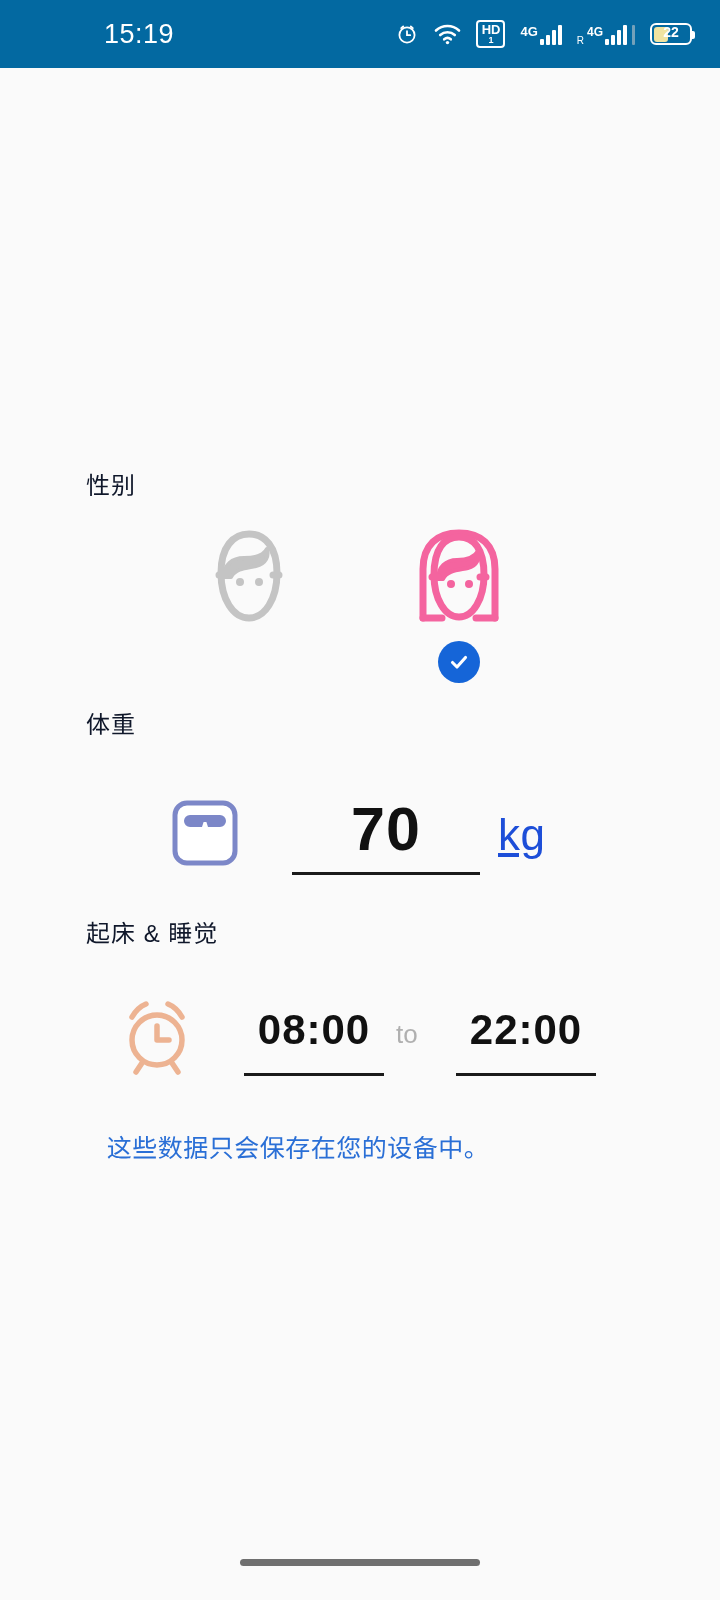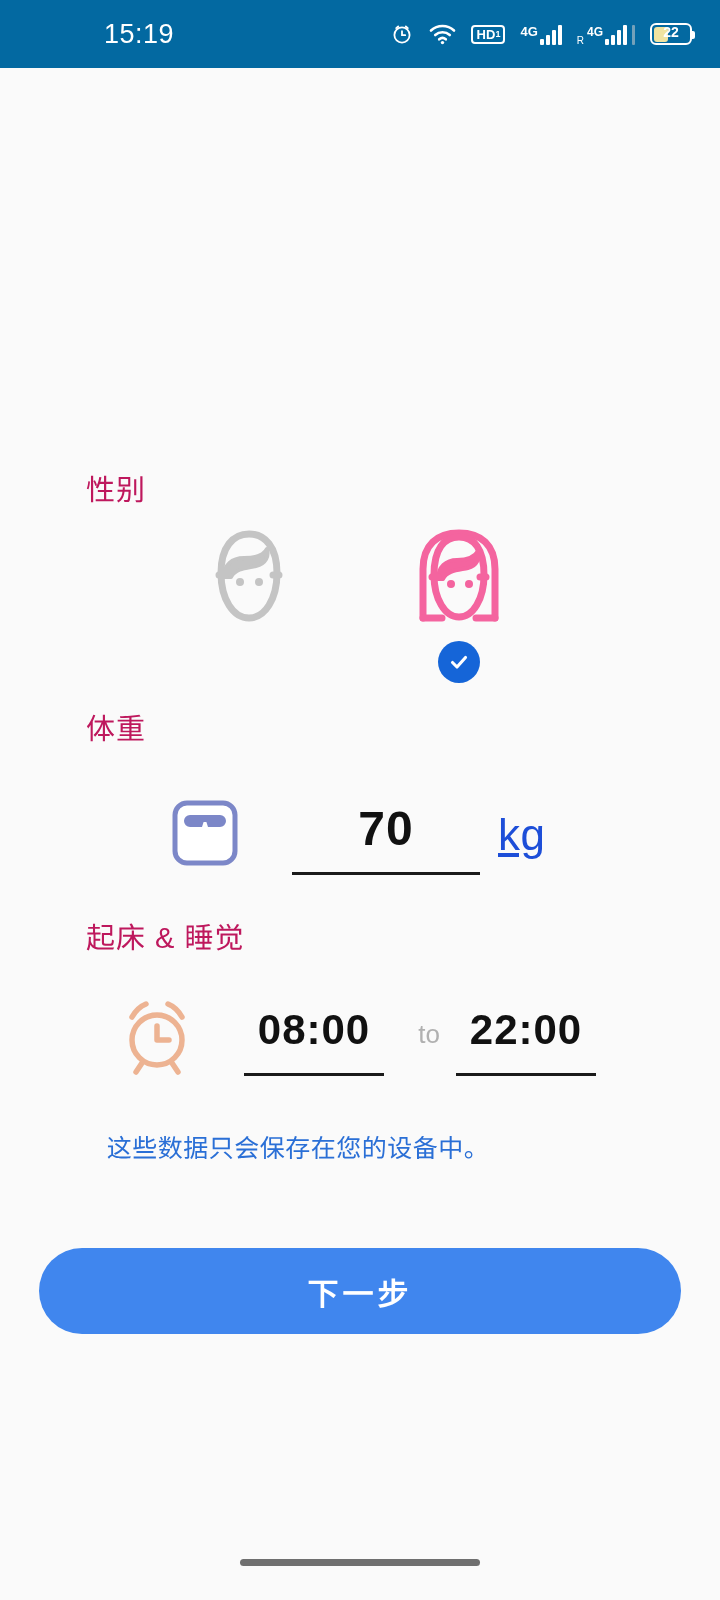--- a/index.html
+++ b/index.html
@@ -36,20 +36,21 @@
     height:34px;
   }
   .sicon { display:flex; align-items:center; justify-content:center; }
 
   .hd-badge {
     border:2.5px solid #fff; border-radius:4px;
     color:#fff; font-size:13px; font-weight:bold;
     padding:1px 3px 1px 4px; line-height:1;
     display:flex; align-items:center;
     letter-spacing:0;
+    flex-direction:column;
   }
   .hd-badge sub { font-size:9px; vertical-align:baseline; }
 
   .sig {
     display:flex; align-items:flex-end; gap:2px; height:22px;
   }
   .sig i { display:block; width:4px; background:#fff; border-radius:1px; }
   .sig i:nth-child(1){height:6px;}
   .sig i:nth-child(2){height:10px;}
   .sig i:nth-child(3){height:15px;}
@@ -83,21 +84,21 @@
     position:absolute; top:322px; left:62px; width:596px;
     text-align:center;
     font-size:33px; font-weight:bold;
     color:#111111;
     line-height:1.45;
     letter-spacing:0.5px;
   }
 
   .section-label {
     position:absolute; left:86px;
-    font-size:29px; color:#be185d;
+    font-size:24px; color:#0f172a;
     letter-spacing:1px;
   }
   #label-gender { top:466px; }
   #label-weight { top:705px; }
   #label-sleep  { top:914px; }
 
   
   #gender-row {
     position:absolute; top:525px; left:0; width:720px;
     height:145px;
@@ -117,21 +118,21 @@
   .check svg { display:block; }
 
   
   #weight-row {
     position:absolute; top:790px; left:0; width:720px; height:100px;
   }
   #scale-icon { position:absolute; left:170px; top:8px; }
   #weight-value {
     position:absolute; left:292px; top:0; width:188px;
     text-align:center;
-    font-size:48px; font-weight:bold; color:#111;
+    font-size:61px; font-weight:bold; color:#111;
     letter-spacing:1px;
     line-height:78px;
   }
   #weight-underline {
     position:absolute; left:292px; top:82px; width:188px; height:3px;
     background:#1a1a1a;
   }
   #weight-unit {
     position:absolute; left:498px; top:20px;
     font-size:44px; color:#1d4ed8; letter-spacing:0.5px;text-decoration:underline;
@@ -150,21 +151,21 @@
   }
   #time-start { left:244px; width:140px; }
   #time-end   { left:456px; width:140px; }
   .time-underline {
     position:absolute; top:78px; height:3px; background:#1a1a1a;
   }
   #underline-start { left:244px; width:140px; }
   #underline-end   { left:456px; width:140px; }
   #time-sep {
     position:absolute; left:396px; top:0; width:44px;
-    text-align:right;
+    text-align:left;
     font-size:26px; color:#b0b0b0; line-height:78px;
   }
 
   
   #privacy {
     position:absolute; top:1128px; left:0; width:596px;
     text-align:center;
     font-size:25px; color:#2a6fd6; letter-spacing:0.5px;
   }
 
@@ -325,19 +326,18 @@
     </span>
     <div id="time-start" class="time-val">08:00</div>
     <div id="underline-start" class="time-underline"></div>
     <div id="time-sep">to</div>
     <div id="time-end" class="time-val">22:00</div>
     <div id="underline-end" class="time-underline"></div>
   </div>
 
   <div id="privacy">这些数据只会保存在您的设备中。</div>
 
-  <button id="next-button">下一步</button>
 
   <div id="nav-bar">
     <div id="nav-handle"></div>
   </div>
 
 </div>
 
 </body></html>

